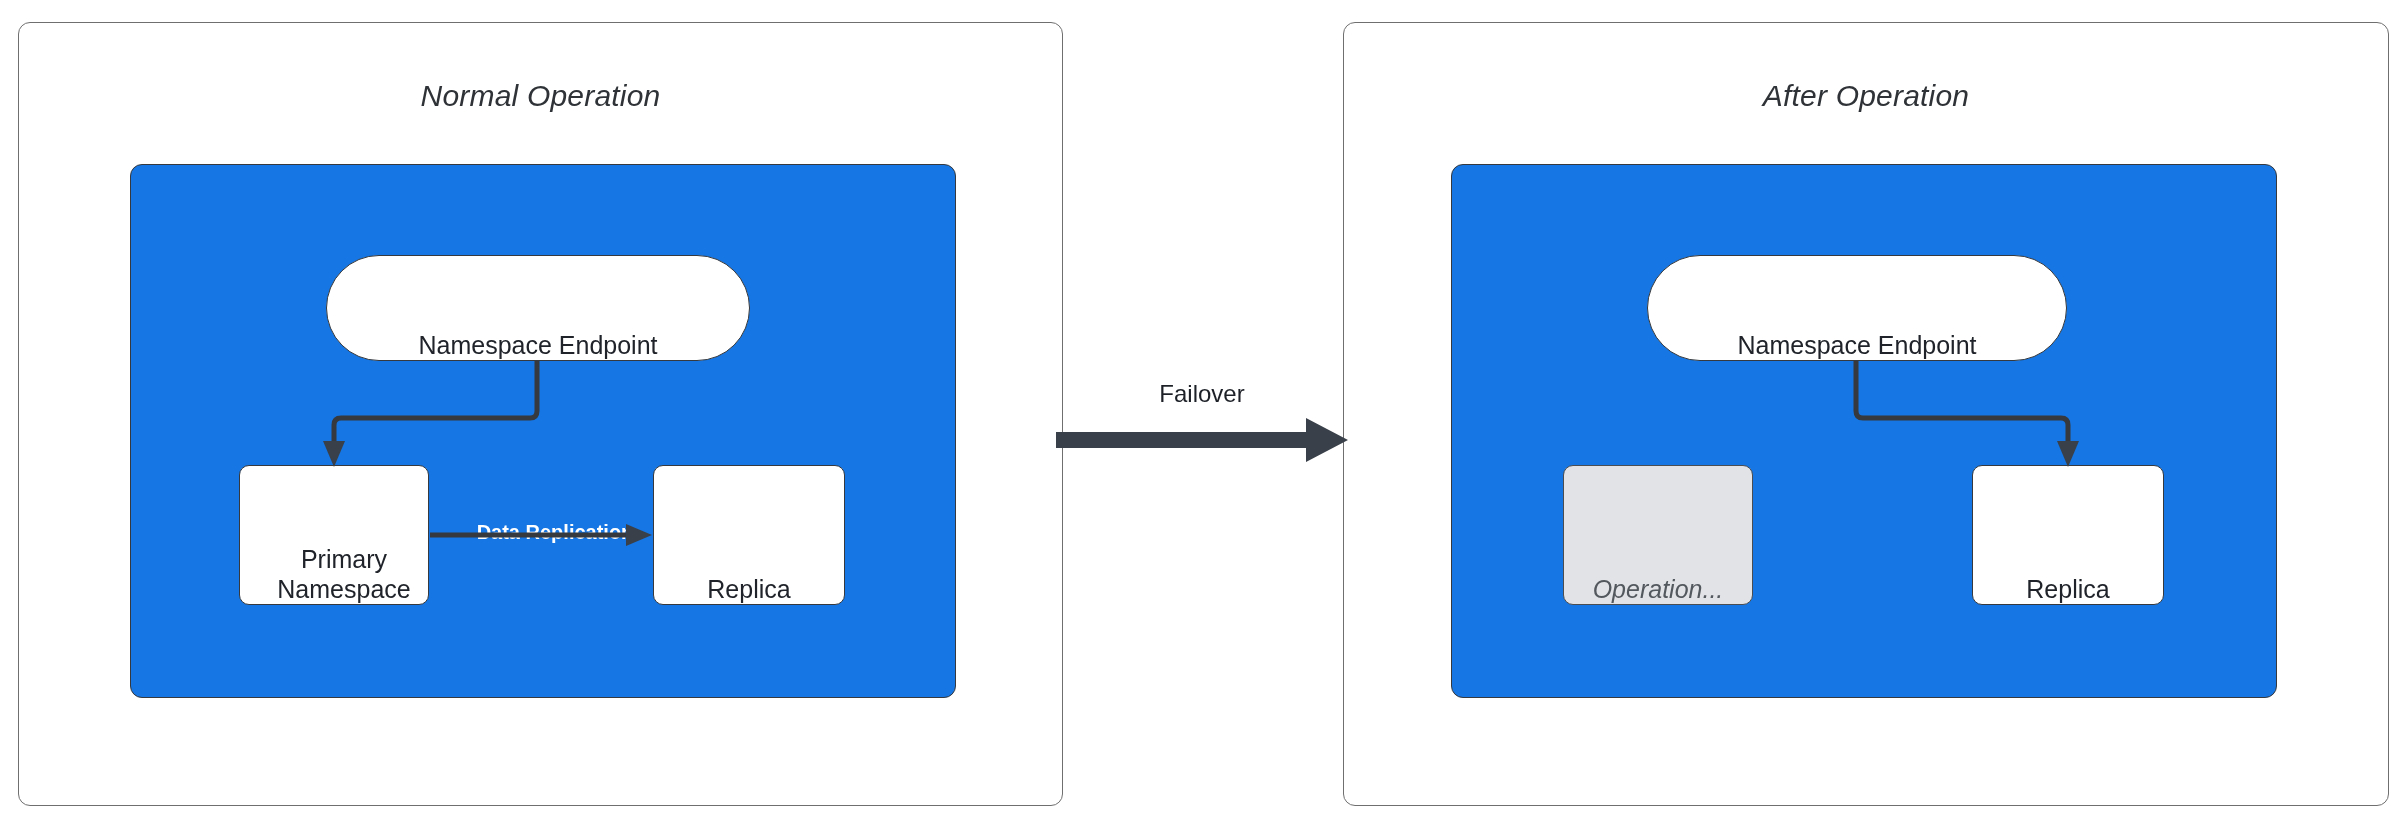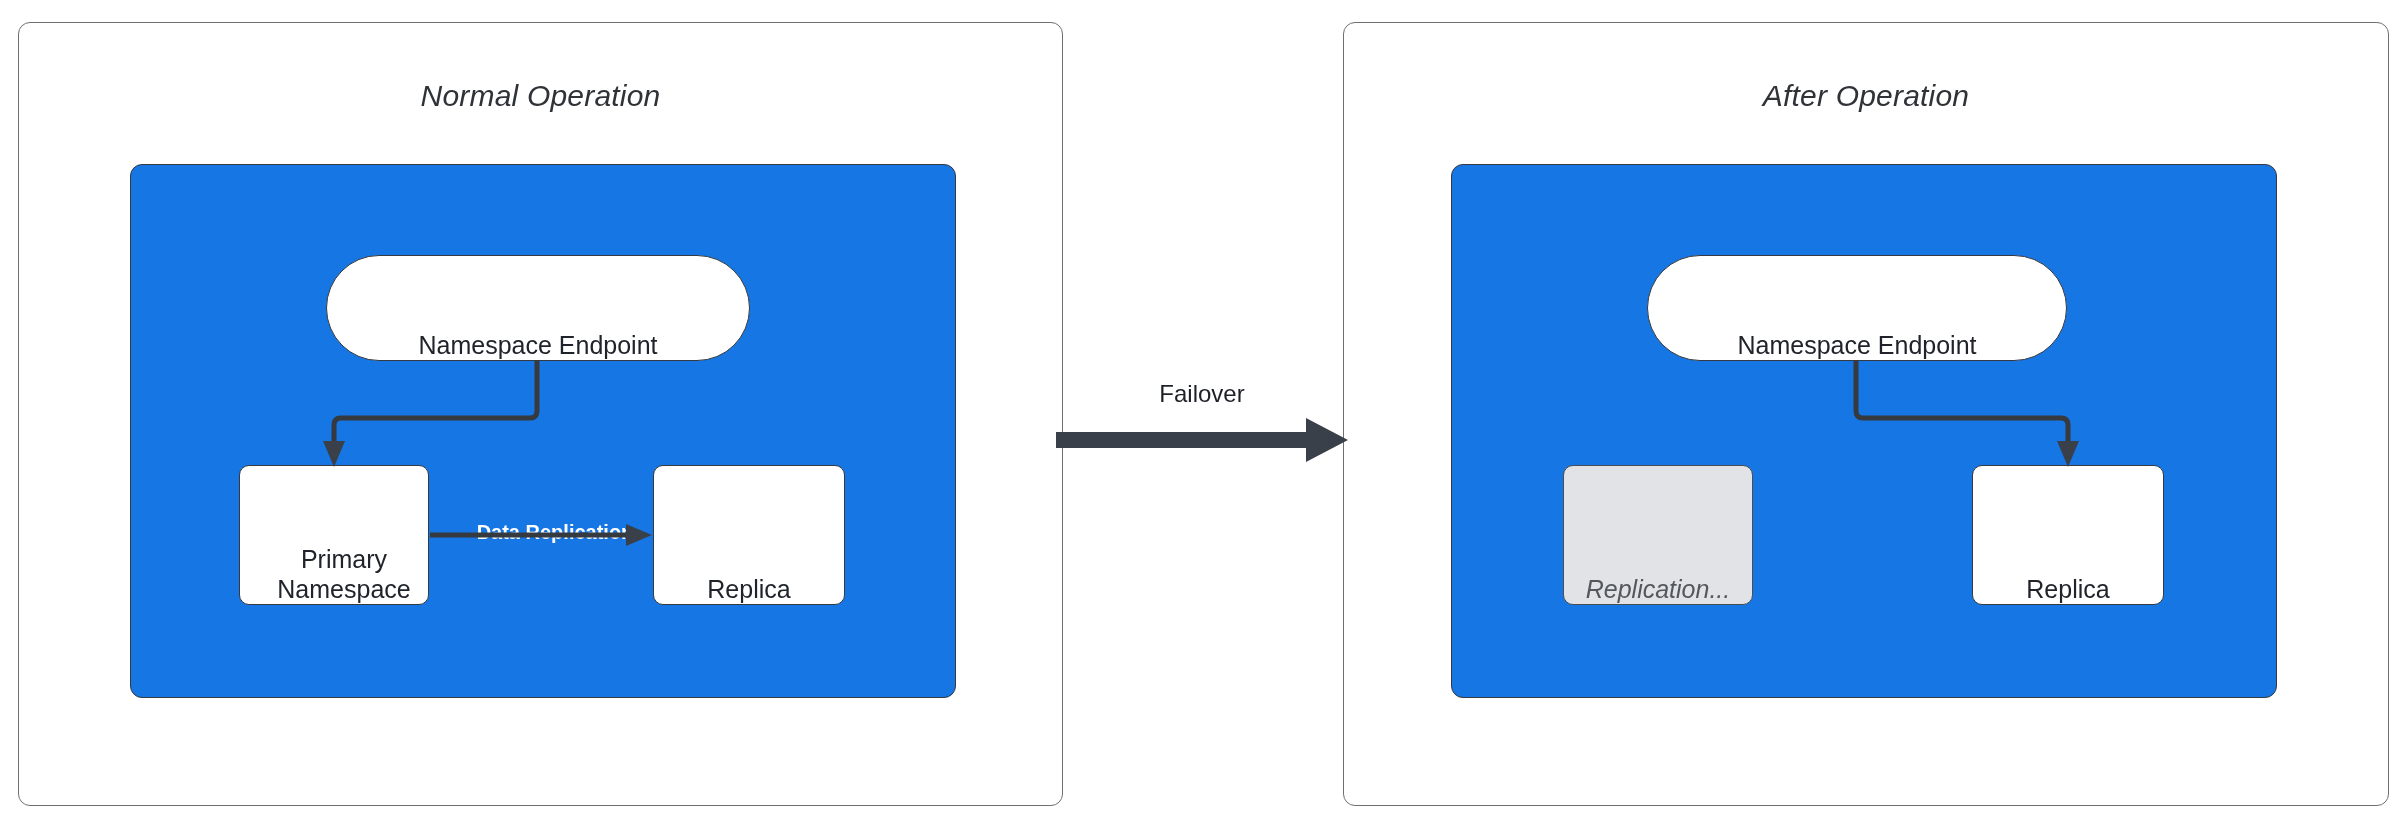--- a/index.html
+++ b/index.html
@@ -169,21 +169,21 @@
     <div class="panel-title">After Operation</div>
   </div>
 
   <div class="bluebox" id="bluebox-right"></div>
 
   <div class="node pill" id="node-endpoint-right">
     <span>Namespace Endpoint</span>
   </div>
 
   <div class="node rect dim" id="node-recovering">
-    <span>Replication...</span>
+    <span>Operation...</span>
   </div>
 
   <div class="node rect" id="node-replica-right">
     <span>Replica</span>
   </div>
 
   <svg class="edge-layer" viewBox="0 0 2407 828">
 
     <g>
       <path class="edge-path" d="M 537 361 L 537 411 Q 537 418 530 418 L 341 418 Q 334 418 334 425 L 334 450"></path>

